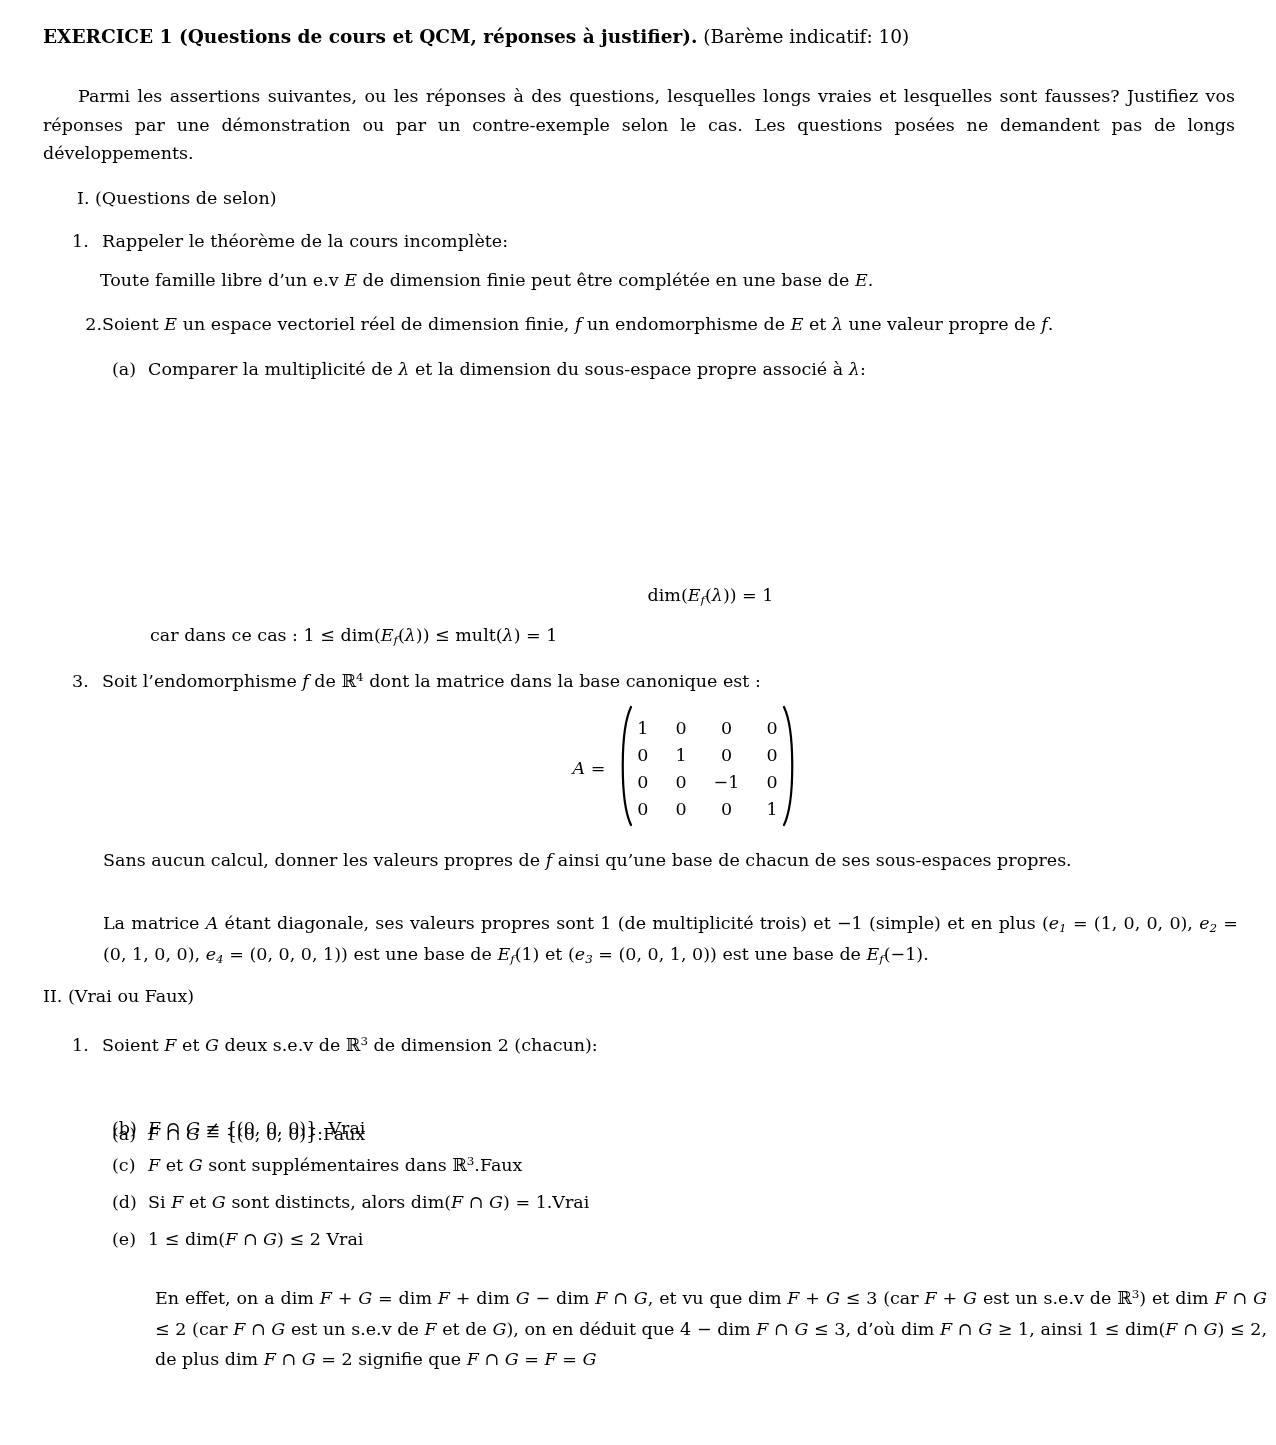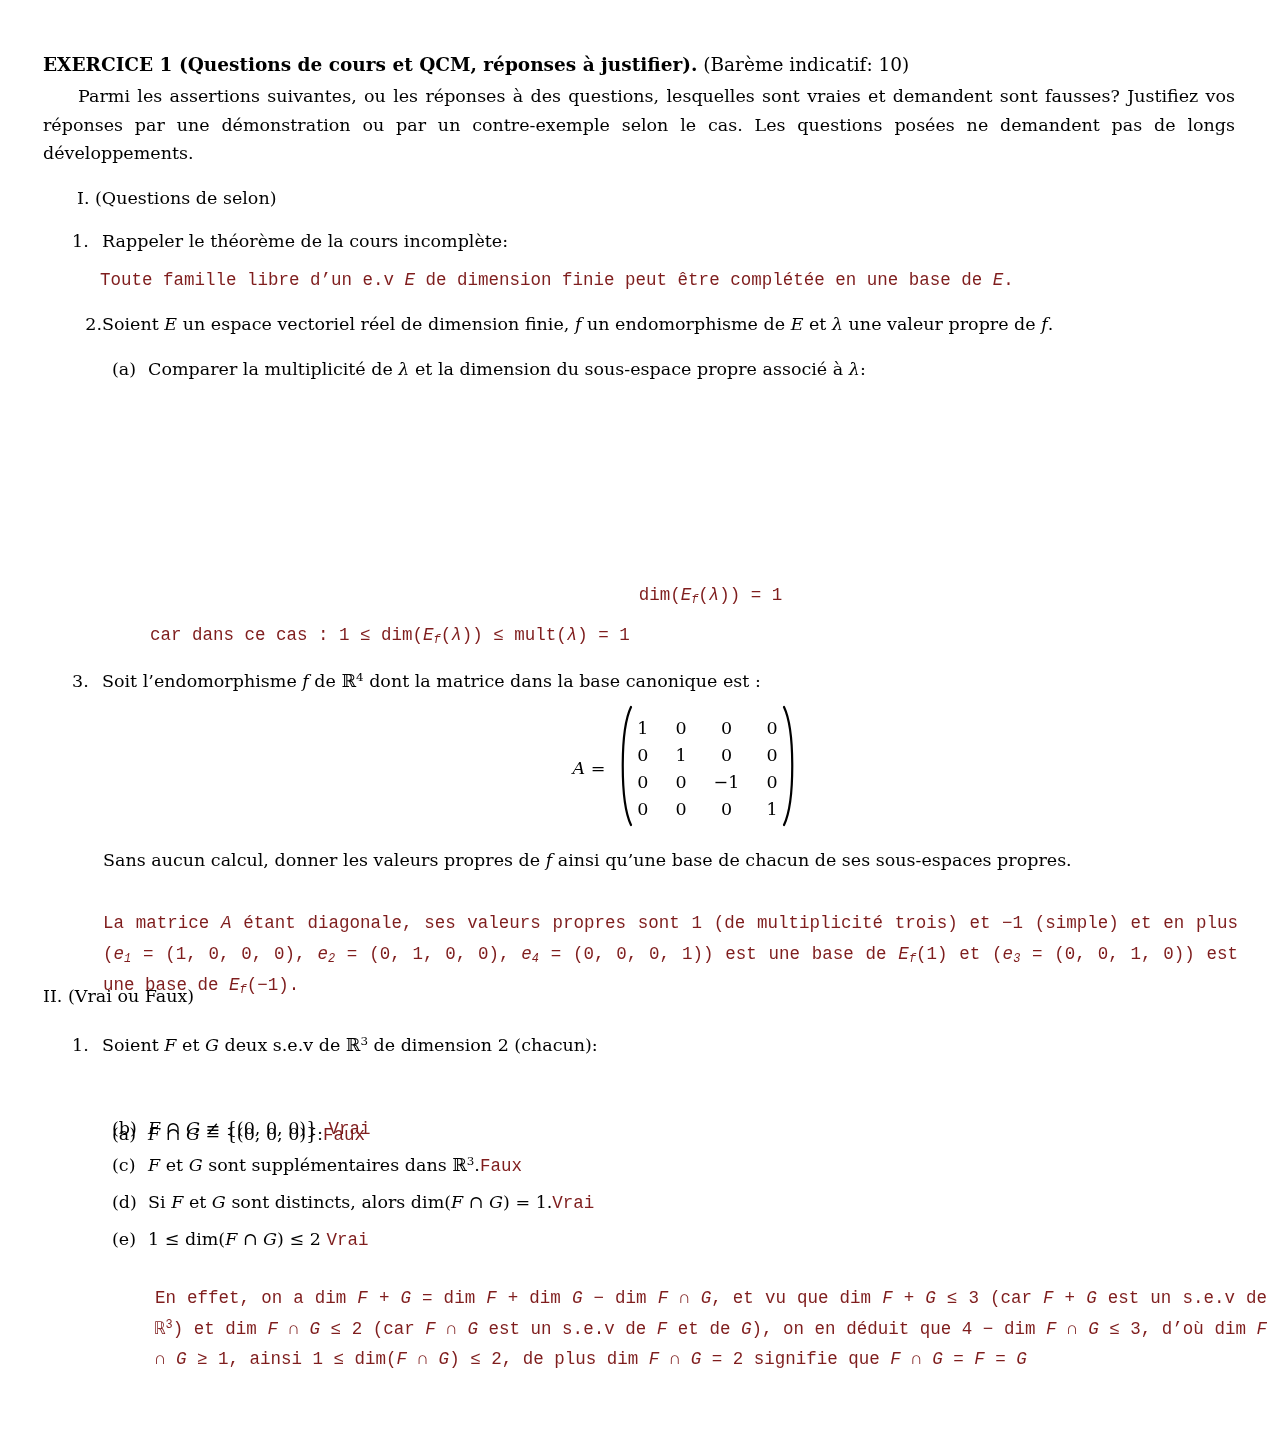--- a/index.html
+++ b/index.html
@@ -9,26 +9,26 @@
     height:1445px;
     background:#ffffff;
     font-family:"DejaVu Serif","DejaVu Sans",serif;
     font-size:17.5px;
     color:#000000;
     overflow:hidden;
   }
   .abs{position:absolute;}
   .nowrap{white-space:nowrap;}
   .just{text-align:justify;}
-  .red{color:#7f1d1d;font-family:Liberation Mono, monospace;}
+  .red{color:#000000;}
   .bold{font-weight:bold;}
   .mi{font-style:italic;}
   sub{font-size:0.68em;line-height:0;position:relative;vertical-align:baseline;bottom:-0.25em;}
   sup{font-size:0.68em;line-height:0;position:relative;vertical-align:baseline;top:-0.5em;}
-  .title{top:26px;left:43px;font-size:18.5px;margin-top:28px;}
+  .title{top:26px;left:43px;font-size:18.5px;}
   .intro{top:82px;left:43px;width:1192px;line-height:28.5px;text-indent:35px;}
   .h1-roman{top:188px;left:77px;}
   .q-item .lbl{display:inline-block;width:30px;}
   .q1{top:231px;left:72px;}
   .q1-answer{top:270px;left:100px;}
   .q2{top:314px;left:72px;text-align:right;}
   .sub-item .slbl{display:inline-block;width:36px;}
   .q2a{top:359px;left:112px;}
   .eq-a{top:408px;left:0;width:1276px;box-sizing:border-box;padding-left:145px;text-align:center;}
   .q2b{top:496px;left:112px;}
@@ -54,21 +54,21 @@
 </head>
 <body>
 
 <div class="page">
 
   <div class="abs title nowrap">
     <span class="bold">EXERCICE 1 (Questions de cours et QCM, réponses à justifier).</span>
     <span>(Barème indicatif: 10)</span>
   </div>
 
-  <div class="abs intro just">Parmi les assertions suivantes, ou les réponses à des questions, lesquelles sont vraies et demandent sont fausses? Justifiez vos réponses par une démonstration ou par un contre-exemple selon le cas. Les questions posées ne demandent pas de longs développements.</div>
+  <div class="abs intro just">Parmi les assertions suivantes, ou les réponses à des questions, lesquelles longs vraies et lesquelles sont fausses? Justifiez vos réponses par une démonstration ou par un contre-exemple selon le cas. Les questions posées ne demandent pas de longs développements.</div>
 
   <div class="abs h1-roman nowrap">I. (Questions de selon)</div>
 
   <div class="abs q1 q-item nowrap">
     <span class="lbl">1.</span><span>Rappeler le théorème de la cours incomplète:</span>
   </div>
   <div class="abs q1-answer red nowrap">Toute famille libre d’un e.v <span class="mi">E</span> de dimension finie peut être complétée en une base de <span class="mi">E</span>.</div>
 
   <div class="abs q2 q-item nowrap">
     <span class="lbl">2.</span><span>Soient <span class="mi">E</span> un espace vectoriel réel de dimension finie, <span class="mi">f</span> un endomorphisme de <span class="mi">E</span> et <span class="mi">λ</span> une valeur propre de <span class="mi">f</span>.</span>

